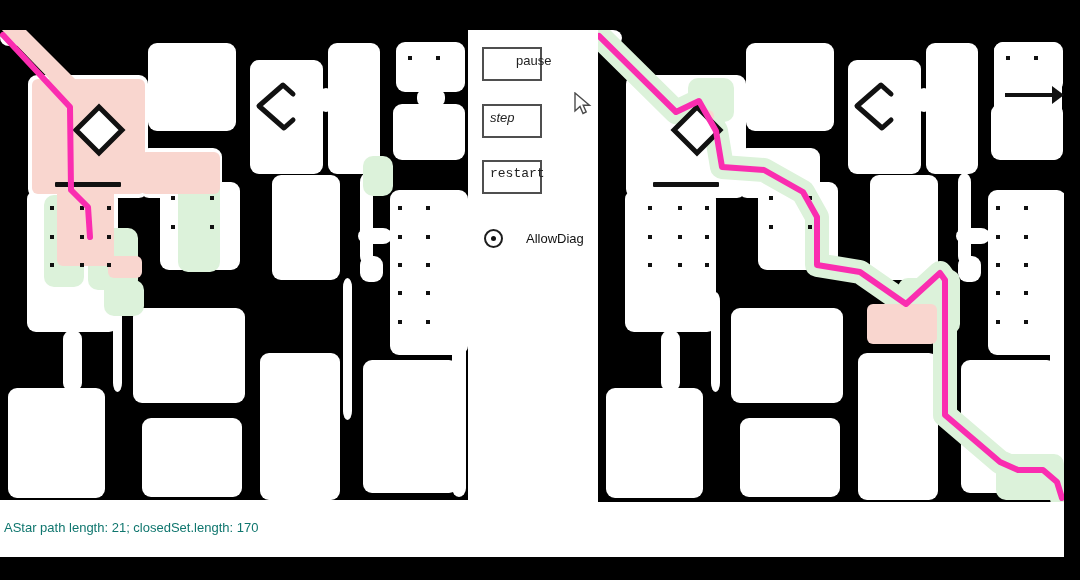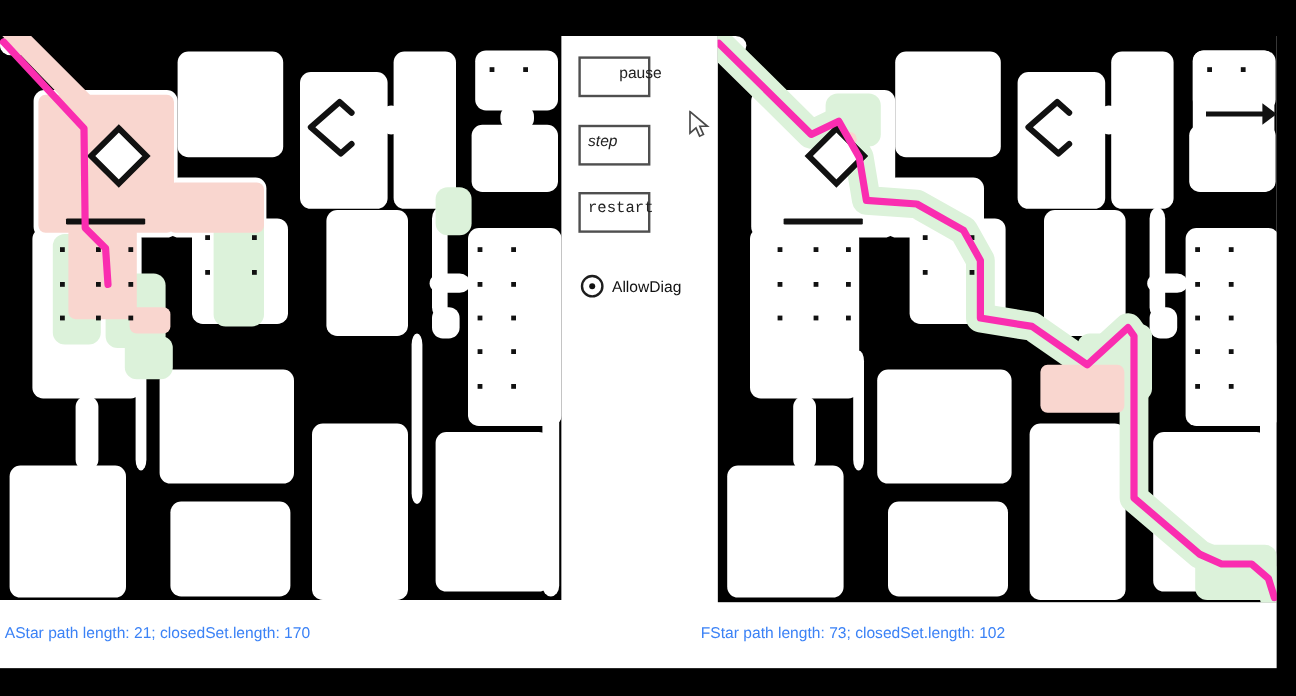--- a/index.html
+++ b/index.html
@@ -15,22 +15,22 @@
   #map-fstar{left:598px;border-right:3px solid #8a8a8a;}
   .btn{position:absolute;left:482px;width:60px;height:34px;background:#fff;
        border:2px solid #4f4f4f;box-sizing:border-box;font-size:13px;color:#222;
        padding:4px 0 0 6px;cursor:default;}
   #btn-pause{top:17px;padding-left:32px;} #btn-step{top:74px;font-style:italic;} #btn-restart{top:130px;font-family:Liberation Mono, monospace;}
   .radio-row{position:absolute;left:484px;top:199px;display:flex;align-items:center;}
   .radio{width:15px;height:15px;border:2px solid #1d1d1d;border-radius:50%;
          position:relative;background:#fff;flex:none;}
   .radio .dot{position:absolute;left:5px;top:5px;width:5px;height:5px;border-radius:50%;
          background:#111;}
-  .radio-label{margin-left:7px;font-size:13px;color:#111;}
-  .status{position:absolute;top:490px;font-size:13px;color:#3b82f6;white-space:pre;}
+  .radio-label{margin-left:23px;font-size:13px;color:#111;}
+  .status{position:absolute;top:490px;font-size:13px;color:#0f766e;white-space:pre;}
   .status.left{left:4px;}
   .status.right{left:584px;}
   .cursor{position:absolute;left:573px;top:62px;}
 </style>
 </head>
 <body>
 
 <div class="stage">
   <div class="bar top"></div>
 
@@ -177,21 +177,20 @@
     <div class="btn" id="btn-restart">restart</div>
 
     <div class="radio-row">
       <span class="radio">
         <span class="dot"></span>
       </span>
       <span class="radio-label">AllowDiag</span>
     </div>
 
     <div class="status left">AStar path length: 21; closedSet.length: 170</div>
-    <div class="status right">FStar path length: 73; closedSet.length: 102</div>
 
     <svg class="cursor" width="20" height="24" style="left: 573px; top: 62px;">
       <polygon points="2,1 2,19 7,14.5 10,21.5 13.2,20 10.2,13.2 16.5,13.2" fill="#fdfdfd" stroke="#4a4a4a" stroke-width="1.4"></polygon>
     </svg>
   </div>
 
   <div class="bar bottom"></div>
   <div class="bar rightside"></div>
 </div>
 

